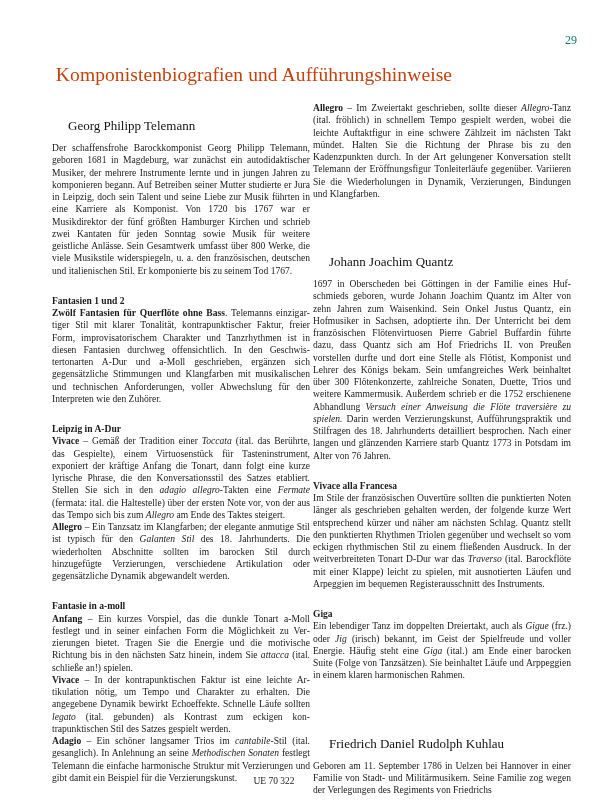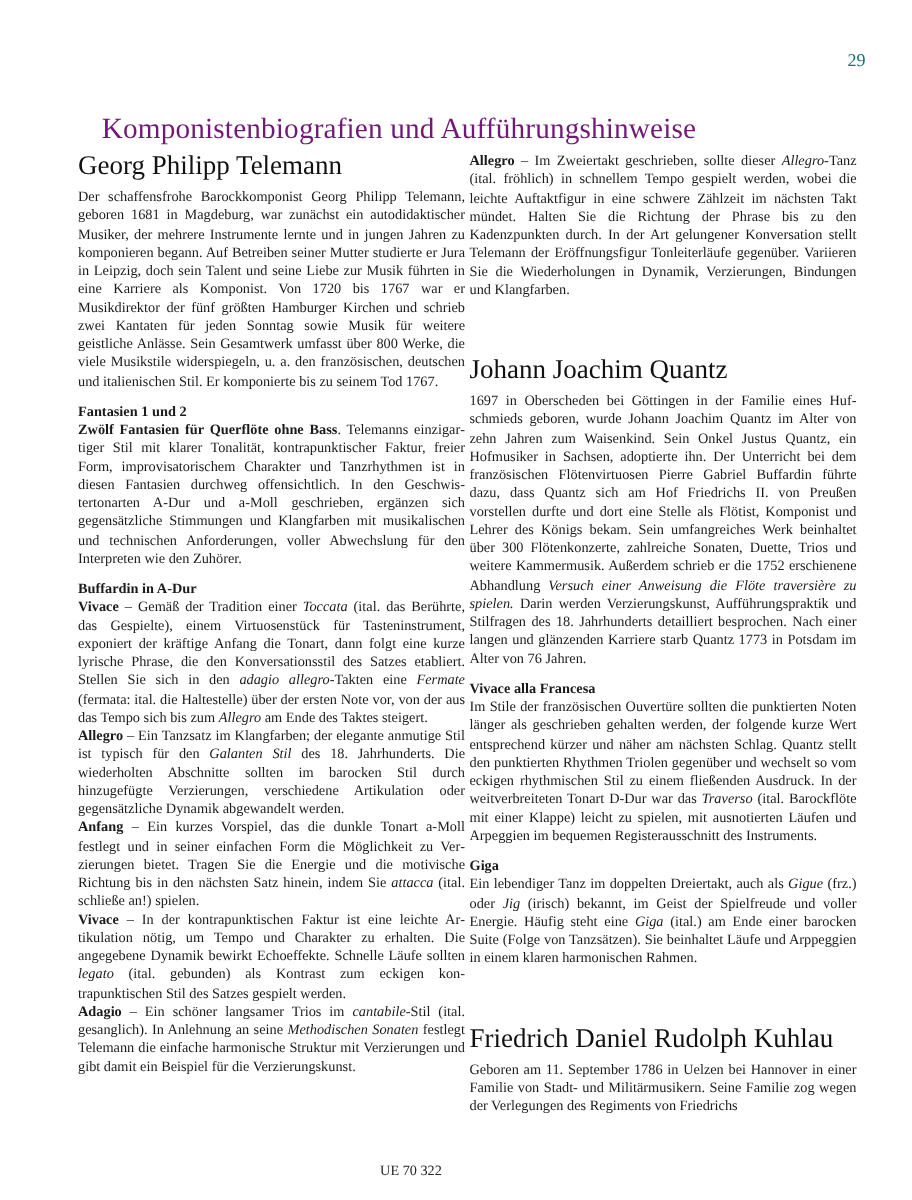--- a/index.html
+++ b/index.html
@@ -7,36 +7,36 @@
       width: 608px; height: 800px; position: relative; overflow: hidden;
       font-family: "Liberation Serif", "DejaVu Serif", serif;
       color: #1a1a1a;
     }
     .page-number {
       position: absolute; top: 33px; right: 31px;
       font-size: 12px; color: #0f766e;
     }
     .page-title {
       position: absolute; top: 64px; left: 0; width: 508px;
-      text-align: center; font-size: 19.5px; font-weight: normal; margin: 12px;
-      letter-spacing: 0.1px; color: #701a75;
+      text-align: center; font-size: 19.5px; font-weight: normal; margin: 0;
+      letter-spacing: 0.1px; color: #c2410c;
     }
     .col {
       position: absolute; top: 102px; width: 258px;
       font-size: 9.55px; line-height: 12.25px; text-align: justify;
       hyphens: manual;
     }
     .col-left { left: 52px; }
     .col-right { left: 313px; }
     .bio-heading {
-      font-size: 18px; font-weight: normal; margin: 0; color: #111; line-height: 16px;
+      font-size: 13px; font-weight: normal; margin: 16px; color: #111; line-height: 16px;
     }
     .col-left .bio-heading { margin-bottom: 8px; }
     p { margin: 0; }
-    .sub-heading { font-weight: bold; margin-top: 8px; }
+    .sub-heading { font-weight: bold; margin-top: 18px; }
     .lead { font-weight: bold; }
     em { font-style: italic; }
     .gap-big { height: 38px; }
     .col-right .bio-heading { margin-bottom: 8px; }
     .footer {
       position: absolute; top: 776px; left: 0; width: 548px; text-align: center;
       font-size: 9.5px; color: #222;
     }
   </style>
 </head>
@@ -45,24 +45,25 @@
 <div class="page-number">29</div>
 <h1 class="page-title">Komponistenbiografien und Aufführungshinweise</h1>
 
 <div class="col col-left">
   <h2 class="bio-heading">Georg Philipp Telemann</h2>
   <p>Der schaffensfrohe Barockkomponist Georg Philipp Telemann, geboren 1681 in Magdeburg, war zunächst ein autodidak­tischer Musiker, der mehrere Instrumente lernte und in jungen Jahren zu komponieren begann. Auf Betreiben seiner Mutter studierte er Jura in Leipzig, doch sein Talent und seine Liebe zur Musik führten in eine Karriere als Komponist. Von 1720 bis 1767 war er Musikdirektor der fünf größten Hamburger Kirchen und schrieb zwei Kantaten für jeden Sonntag sowie Musik für weitere geistliche Anlässe. Sein Gesamtwerk umfasst über 800 Werke, die viele Musikstile widerspiegeln, u. a. den französischen, deutschen und italienischen Stil. Er kompo­nierte bis zu seinem Tod 1767.</p>
 
   <p class="sub-heading">Fantasien 1 und 2</p>
   <p><span class="lead">Zwölf Fantasien für Querflöte ohne Bass</span><span>. Telemanns einzigar­tiger Stil mit klarer Tonalität, kontrapunktischer Faktur, freier Form, improvisatorischem Charakter und Tanzrhythmen ist in diesen Fantasien durchweg offensichtlich. In den Geschwis­tertonarten A-Dur und a-Moll geschrieben, ergänzen sich gegensätzliche Stimmungen und Klangfarben mit musika­lischen und technischen Anforderungen, voller Abwechslung für den Interpreten wie den Zuhörer.</span></p>
 
-  <p class="sub-heading">Buffardin in A-Dur</p>
+  <p class="sub-heading">Leipzig in A-Dur</p>
   <p><span class="lead">Vivace</span><span> – Gemäß der Tradition einer </span><em>Toccata</em><span> (ital. das Berührte, das Gespielte), einem Virtuosenstück für Tasteninstrument, exponiert der kräftige Anfang die Tonart, dann folgt eine kurze lyrische Phrase, die den Konversationsstil des Satzes etabliert. Stellen Sie sich in den </span><em>adagio allegro</em><span>-Takten eine </span><em>Fermate</em><span> (fermata: ital. die Haltestelle) über der ersten Note vor, von der aus das Tempo sich bis zum </span><em>Allegro</em><span> am Ende des Taktes steigert.</span></p>
   <p><span class="lead">Allegro</span><span> – Ein Tanzsatz im Klangfarben; der elegante anmutige Stil ist typisch für den </span><em>Galanten Stil</em><span> des 18. Jahrhunderts. Die wiederholten Abschnitte sollten im barocken Stil durch hinzugefügte Verzierungen, verschiedene Artikulation oder gegensätzliche Dynamik abgewandelt werden.</span></p>
 
+  <p class="sub-heading">Fantasie in a-moll</p>
   <p><span class="lead">Anfang</span><span> – Ein kurzes Vorspiel, das die dunkle Tonart a-Moll festlegt und in seiner einfachen Form die Möglichkeit zu Ver­zierungen bietet. Tragen Sie die Energie und die motivische Richtung bis in den nächsten Satz hinein, indem Sie </span><em>attacca</em><span> (ital. schließe an!) spielen.</span></p>
   <p><span class="lead">Vivace</span><span> – In der kontrapunktischen Faktur ist eine leichte Ar­tikulation nötig, um Tempo und Charakter zu erhalten. Die angegebene Dynamik bewirkt Echoeffekte. Schnelle Läufe sollten </span><em>legato</em><span> (ital. gebunden) als Kontrast zum eckigen kon­trapunktischen Stil des Satzes gespielt werden.</span></p>
   <p><span class="lead">Adagio</span><span> – Ein schöner langsamer Trios im </span><em>cantabile</em><span>-Stil (ital. gesanglich). In Anlehnung an seine </span><em>Methodischen Sonaten</em><span> festlegt Telemann die einfache harmonische Struktur mit Verzierungen und gibt damit ein Beispiel für die Verzierungs­kunst.</span></p>
 </div>
 
 <div class="col col-right">
   <p><span class="lead">Allegro</span><span> – Im Zweiertakt geschrieben, sollte dieser </span><em>Allegro</em><span>-Tanz (ital. fröhlich) in schnellem Tempo gespielt werden, wobei die leichte Auftaktfigur in eine schwere Zählzeit im nächsten Takt mündet. Halten Sie die Richtung der Phrase bis zu den Kadenzpunkten durch. In der Art gelungener Konversation stellt Telemann der Eröffnungsfigur Tonleiterläufe gegenüber. Variieren Sie die Wiederholungen in Dynamik, Verzierungen, Bindungen und Klangfarben.</span></p>
 
   <div class="gap-big"></div>
   <h2 class="bio-heading">Johann Joachim Quantz</h2>

